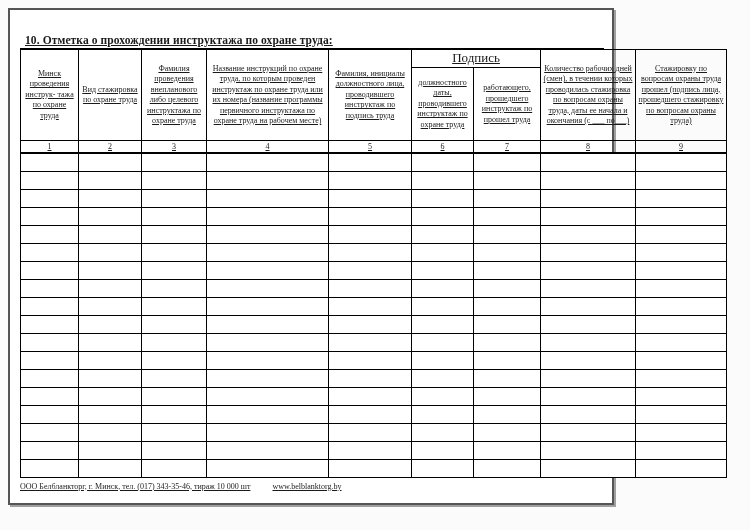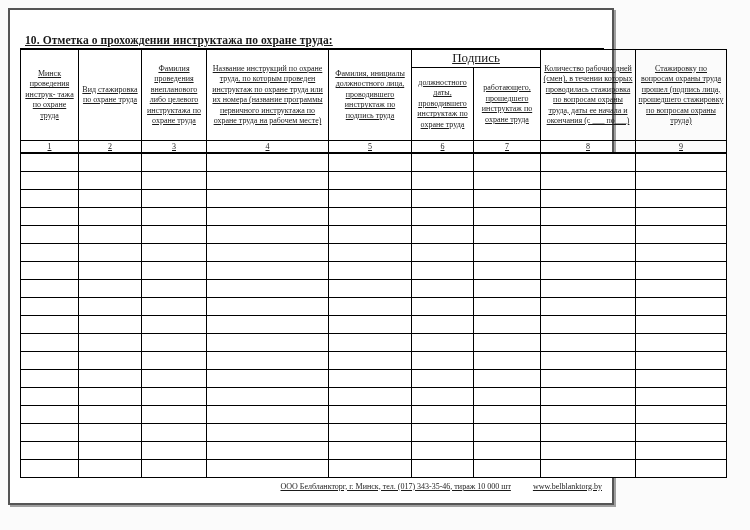--- a/index.html
+++ b/index.html
@@ -58,21 +58,20 @@
     height: 12px;
     font-size: 8px;
     line-height: 9px;
     padding: 1px 0;
     border-bottom: 2.5px solid #000;
     font-weight: normal;
   }
   tbody td { height: 18px; background: #fff; }
   .footer {
     display: flex;
-    justify-content: flex-end;
     align-items: baseline;
     gap: 22px;
     font-size: 8px;
     line-height: 10px;
     margin-top: 4px;
     padding-right: 2px;
     color: #222;
   }
 </style>
 </head>
@@ -101,21 +100,21 @@
           <th rowspan="2">Вид стажировка по охране труда</th>
           <th rowspan="2">Фамилия проведения внепланового либо целевого инструктажа по охране труда</th>
           <th rowspan="2">Название инструкций по охране труда, по которым проведен инструктаж по охране труда или их номера (название программы первичного инструктажа по охране труда на рабочем месте)</th>
           <th rowspan="2">Фамилия, инициалы должностного лица, проводившего инструктаж по подпись труда</th>
           <th colspan="2" class="group-cell">Подпись</th>
           <th rowspan="2">Количество рабочих дней (смен), в течении которых проводилась стажировка по вопросам охраны труда, даты ее начала и окончания (с ___ по___)</th>
           <th rowspan="2">Стажировку по вопросам охраны труда прошел (подпись лица, прошедшего стажировку по вопросам охраны труда)</th>
         </tr>
         <tr class="sub-row">
           <th>должностного даты, проводившего инструктаж по охране труда</th>
-          <th>работающего, прошедшего инструктаж по охране труда</th>
+          <th>работающего, прошедшего инструктаж по прошел труда</th>
         </tr>
         <tr class="num-row">
           <th>1</th>
           <th>2</th>
           <th>3</th>
           <th>4</th>
           <th>5</th>
           <th>6</th>
           <th>7</th>
           <th>8</th>

